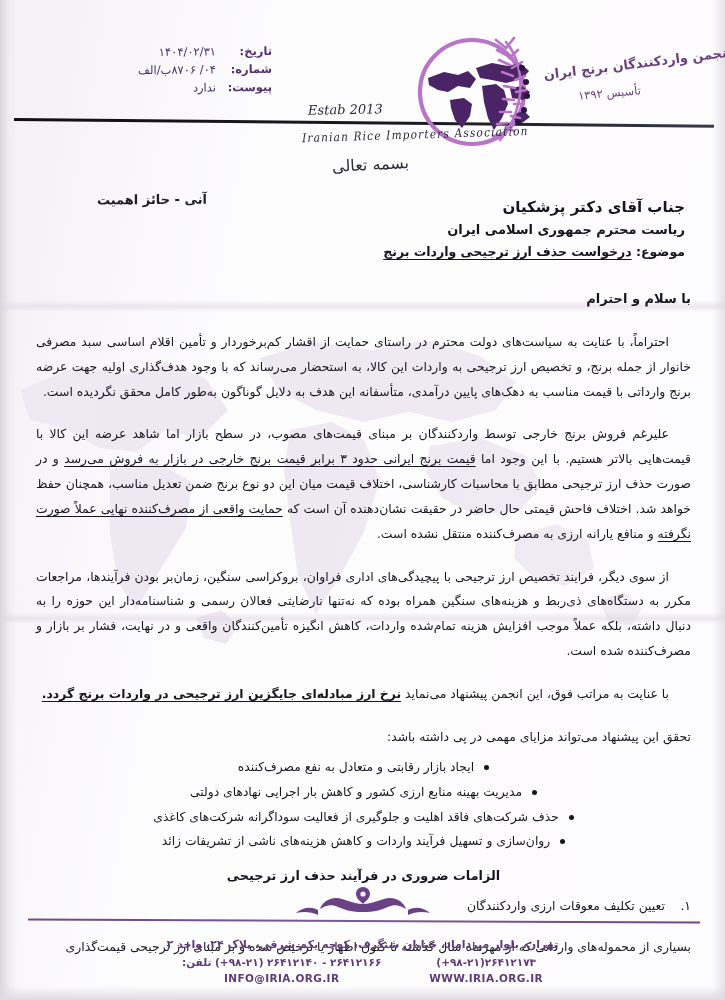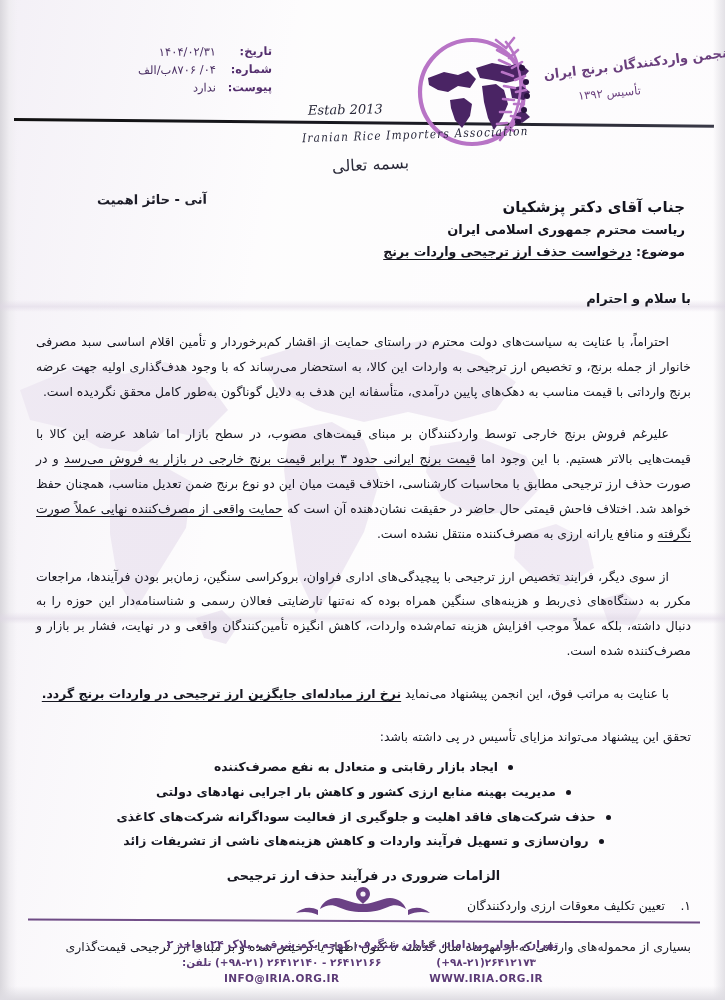--- a/index.html
+++ b/index.html
@@ -259,21 +259,20 @@
   }
   .para.no-indent { text-indent: 0; }
   .u { text-decoration: underline; text-underline-offset: 3px; }
   .b { font-weight: bold; text-decoration: underline; }
 
   .bullets {
     list-style: none;
     margin: 6px 0 9px 0;
     padding: 0 0 0 0;
     direction: rtl;
-    font-weight: bold;
   }
   .bullets li {
     position: relative;
     text-align: center;
     font-size: 12.3px;
     line-height: 2.0;
     padding-right: 0;
   }
   .bullets li .dot {
     display: inline-block;
@@ -449,21 +448,21 @@
     <div class="greeting">با سلام و احترام</div>
 
     <p class="para">احتراماً، با عنایت به سیاست‌های دولت محترم در راستای حمایت از اقشار کم‌برخوردار و تأمین اقلام اساسی سبد مصرفی خانوار از جمله برنج، و تخصیص ارز ترجیحی به واردات این کالا، به استحضار می‌رساند که با وجود هدف‌گذاری اولیه جهت عرضه برنج وارداتی با قیمت مناسب به دهک‌های پایین درآمدی، متأسفانه این هدف به دلایل گوناگون به‌طور کامل محقق نگردیده است.</p>
 
     <p class="para"><span>علیرغم فروش برنج خارجی توسط واردکنندگان بر مبنای قیمت‌های مصوب، در سطح بازار اما شاهد عرضه این کالا با قیمت‌هایی بالاتر هستیم. با این وجود اما </span><span class="u">قیمت برنج ایرانی حدود ۳ برابر قیمت برنج خارجی در بازار به فروش می‌رسد</span><span> و در صورت حذف ارز ترجیحی مطابق با محاسبات کارشناسی، اختلاف قیمت میان این دو نوع برنج ضمن تعدیل مناسب، همچنان حفظ خواهد شد. اختلاف فاحش قیمتی حال حاضر در حقیقت نشان‌دهنده آن است که </span><span class="u">حمایت واقعی از مصرف‌کننده نهایی عملاً صورت نگرفته</span><span> و منافع یارانه ارزی به مصرف‌کننده منتقل نشده است.</span></p>
 
     <p class="para">از سوی دیگر، فرایند تخصیص ارز ترجیحی با پیچیدگی‌های اداری فراوان، بروکراسی سنگین، زمان‌بر بودن فرآیندها، مراجعات مکرر به دستگاه‌های ذی‌ربط و هزینه‌های سنگین همراه بوده که نه‌تنها نارضایتی فعالان رسمی و شناسنامه‌دار این حوزه را به دنبال داشته، بلکه عملاً موجب افزایش هزینه تمام‌شده واردات، کاهش انگیزه تأمین‌کنندگان واقعی و در نهایت، فشار بر بازار و مصرف‌کننده شده است.</p>
 
     <p class="para"><span>با عنایت به مراتب فوق، این انجمن پیشنهاد می‌نماید </span><span class="u b">نرخ ارز مبادله‌ای جایگزین ارز ترجیحی در واردات برنج گردد.</span></p>
 
-    <p class="para no-indent">تحقق این پیشنهاد می‌تواند مزایای تأسیس در پی داشته باشد:</p>
+    <p class="para no-indent">تحقق این پیشنهاد می‌تواند مزایای مهمی در پی داشته باشد:</p>
 
     <ul class="bullets">
       <li><span class="dot"></span><span>ایجاد بازار رقابتی و متعادل به نفع مصرف‌کننده</span></li>
       <li><span class="dot"></span><span>مدیریت بهینه منابع ارزی کشور و کاهش بار اجرایی نهادهای دولتی</span></li>
       <li><span class="dot"></span><span>حذف شرکت‌های فاقد اهلیت و جلوگیری از فعالیت سوداگرانه شرکت‌های کاغذی</span></li>
       <li><span class="dot"></span><span>روان‌سازی و تسهیل فرآیند واردات و کاهش هزینه‌های ناشی از تشریفات زائد</span></li>
     </ul>
 
     <div class="section-head">الزامات ضروری در فرآیند حذف ارز ترجیحی</div>
 

